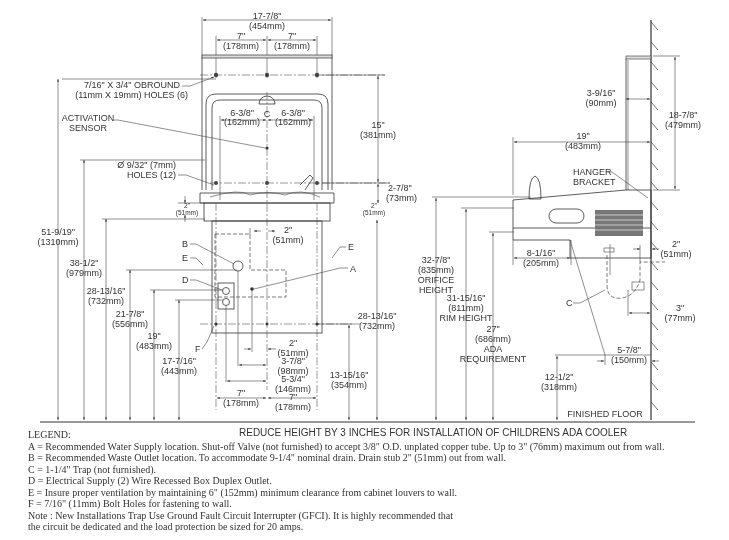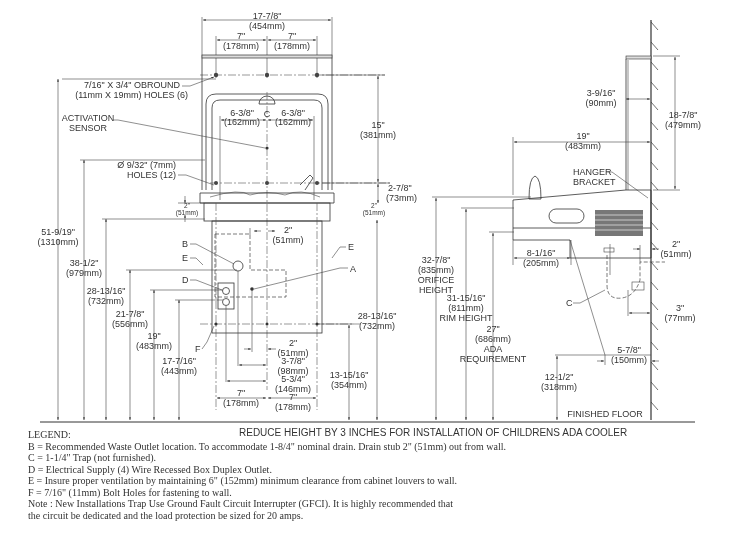--- a/index.html
+++ b/index.html
@@ -326,20 +326,21 @@
     <text class="dim" x="629" y="363" text-anchor="middle">(150mm)</text>
 
     <text class="dim" x="605" y="417" text-anchor="middle">FINISHED FLOOR</text>
   </g>
 </svg>
 
 <div id="reduce-note">REDUCE HEIGHT BY 3 INCHES FOR INSTALLATION OF CHILDRENS ADA COOLER</div>
 
 <div id="legend">
   <div class="row">LEGEND:</div>
-  <div class="row">B = Recommended Waste Outlet location. To accommodate 1-8/4" nominal drain. Drain stub 2" (51mm) out from wall.</div>
+  <div class="row">A = Recommended Water Supply location. Shut-off Valve (not furnished) to accept 3/8" O.D. unplated copper tube. Up to 3" (76mm) maximum out from wall.</div>
+  <div class="row">B = Recommended Waste Outlet location. To accommodate 9-1/4" nominal drain. Drain stub 2" (51mm) out from wall.</div>
   <div class="row">C = 1-1/4" Trap (not furnished).</div>
-  <div class="row">D = Electrical Supply (4) Wire Recessed Box Duplex Outlet.</div>
+  <div class="row">D = Electrical Supply (2) Wire Recessed Box Duplex Outlet.</div>
   <div class="row">E = Insure proper ventilation by maintaining 6" (152mm) minimum clearance from cabinet louvers to wall.</div>
   <div class="row">F = 7/16" (11mm) Bolt Holes for fastening to wall.</div>
   <div class="row">Note : New Installations Trap Use Ground Fault Circuit Interrupter (GFCI). It is highly recommended that</div>
   <div class="row">the circuit be dedicated and the load protection be sized for 20 amps.</div>
 </div>
 
 </body></html>

